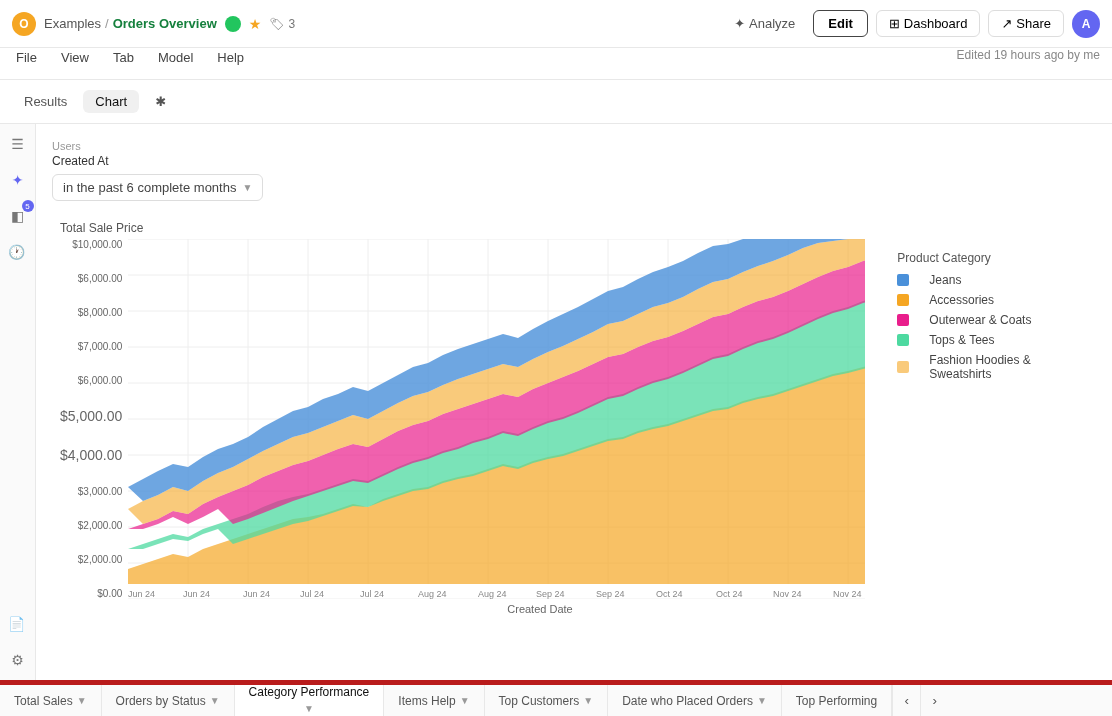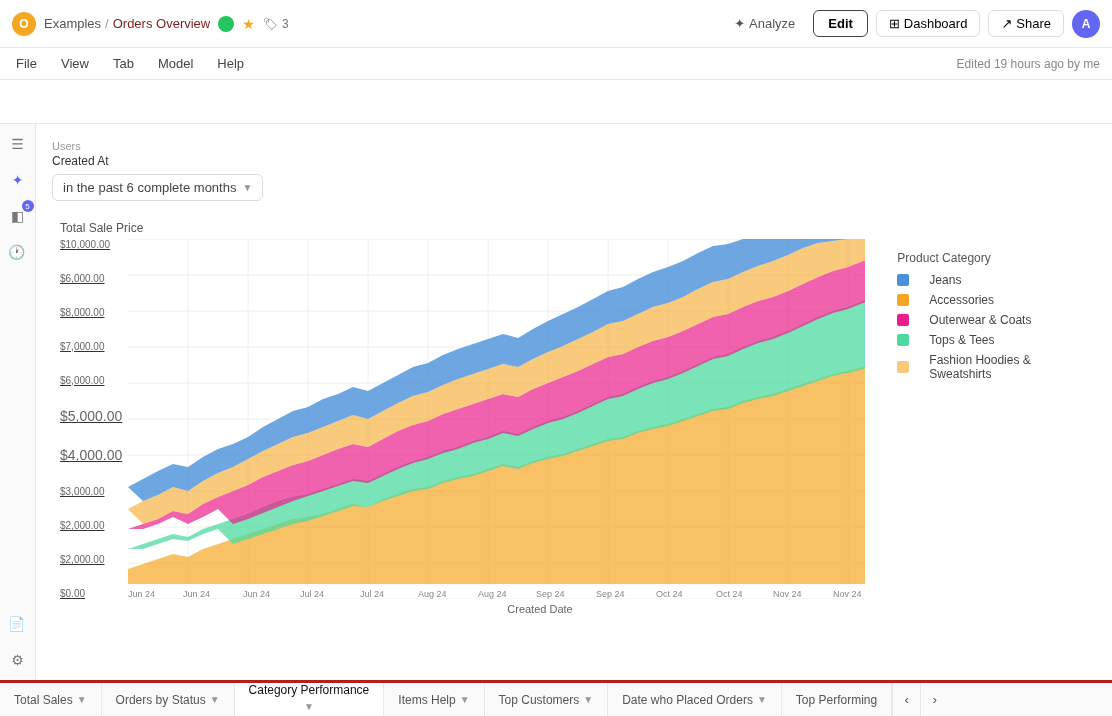--- a/index.html
+++ b/index.html
@@ -4,33 +4,33 @@
   <style>
     * { box-sizing: border-box; margin: 0; padding: 0; }
     body { font-family: -apple-system, BlinkMacSystemFont, 'Segoe UI', sans-serif; background: #fff; width: 1112px; height: 716px; overflow: hidden; font-size: 13px; color: #333; }
 
     
     .top-nav { display: flex; align-items: center; justify-content: space-between; height: 48px; padding: 0 12px; border-bottom: 1px solid #e8e8e8; }
     .nav-left { display: flex; align-items: center; gap: 8px; }
     .logo-circle { width: 24px; height: 24px; background: #f5a623; border-radius: 50%; display: flex; align-items: center; justify-content: center; color: white; font-weight: bold; font-size: 12px; }
     .breadcrumb { display: flex; align-items: center; gap: 4px; font-size: 13px; color: #555; }
     .breadcrumb .sep { color: #999; }
-    .breadcrumb .current { font-weight: 400; color: #7f1d1d; }
+    .breadcrumb .current { font-weight: 700; color: #15803d; }
     .status-dot { width: 16px; height: 16px; background: #22c55e; border-radius: 50%; }
     .star-icon { color: #f5a623; font-size: 14px; }
     .tag-area { display: flex; align-items: center; gap: 4px; color: #777; font-size: 12px; }
     .nav-right { display: flex; align-items: center; gap: 8px; }
     .btn-analyze { display: flex; align-items: center; gap: 4px; padding: 5px 10px; border: none; background: none; color: #555; cursor: pointer; font-size: 13px; }
     .btn-edit { padding: 5px 14px; border: 1.5px solid #444; border-radius: 6px; background: #fff; font-size: 13px; font-weight: 600; cursor: pointer; }
     .btn-dashboard { display: flex; align-items: center; gap: 4px; padding: 5px 12px; border: 1px solid #ddd; border-radius: 6px; background: #fff; font-size: 13px; cursor: pointer; }
     .btn-share { display: flex; align-items: center; gap: 4px; padding: 5px 12px; border: 1px solid #ddd; border-radius: 6px; background: #fff; font-size: 13px; cursor: pointer; }
     .avatar { width: 28px; height: 28px; border-radius: 50%; background: #6366f1; color: white; display: flex; align-items: center; justify-content: center; font-size: 12px; font-weight: bold; }
 
     
-    .menu-bar { display: flex; align-items: center; height: 32px; padding: 0 12px; border-bottom: 1px solid #e8e8e8; gap: 16px; }
+    .menu-bar { display: flex; height: 32px; padding: 0 12px; border-bottom: 1px solid #e8e8e8; gap: 16px; }
     .menu-item { font-size: 13px; color: #444; cursor: pointer; padding: 2px 4px; }
     .edited-text { font-size: 12px; color: #888; margin-left: auto; }
 
     
     .toolbar { display: flex; align-items: center; height: 44px; padding: 0 12px; border-bottom: 1px solid #e8e8e8; justify-content: space-between; }
     .toolbar-left { display: flex; align-items: center; gap: 4px; }
     .tab-btn { padding: 4px 12px; border-radius: 6px; border: none; font-size: 13px; cursor: pointer; background: none; color: #555; }
     .tab-btn.active { background: #f0f0f0; color: #111; font-weight: 500; }
     .toolbar-right { display: flex; align-items: center; gap: 8px; font-size: 13px; color: #555; }
     .rows-info { display: flex; align-items: center; gap: 4px; }
@@ -61,21 +61,21 @@
     .chart-container { position: relative; padding: 8px; }
     .chart-title { font-size: 12px; color: #555; margin-bottom: 4px; }
     .legend { margin-left: 20px; padding: 12px; }
     .legend-title { font-size: 12px; color: #555; margin-bottom: 8px; font-weight: 500; }
     .legend-item { display: flex; align-items: center; gap: 20px; margin-bottom: 6px; font-size: 12px; color: #444; }
     .legend-dot { width: 12px; height: 12px; border-radius: 2px; flex-shrink: 0; }
     .chart-x-label { font-size: 11px; color: #666; text-align: center; margin-top: 4px; }
     .chart-row { display: flex; }
 
     
-    .bottom-tabs { height: 36px; display: flex; align-items: center; border-top: 3px solid #b91c1c; background: #fafafa; overflow: hidden; position: relative; }
+    .bottom-tabs { height: 36px; display: flex; align-items: center; border-top: 5px solid #b91c1c; background: #fafafa; overflow: hidden; position: relative; }
     .bottom-tab { display: flex; align-items: center; gap: 4px; padding: 0 14px; height: 100%; border-right: 1px solid #e8e8e8; font-size: 12px; color: #555; cursor: pointer; white-space: nowrap; flex-shrink: 0; }
     .bottom-tab.active { background: #fff; color: #111; font-weight: 400; flex-direction: column; }
     .bottom-tab .tab-arrow { font-size: 10px; color: #999; }
     .tab-nav-btn { width: 28px; height: 100%; display: flex; align-items: center; justify-content: center; border: none; background: none; cursor: pointer; color: #555; border-left: 1px solid #e8e8e8; }
   </style>
 </head>
 <body>
 
 <div class="top-nav">
   <div class="nav-left">
@@ -113,20 +113,25 @@
 <div class="menu-bar">
   <span class="menu-item">File</span>
   <span class="menu-item">View</span>
   <span class="menu-item">Tab</span>
   <span class="menu-item">Model</span>
   <span class="menu-item">Help</span>
   <span class="edited-text">Edited 19 hours ago by me</span>
 </div>
 
 <div class="toolbar">
+  <div class="toolbar-left">
+    <button class="tab-btn">Results</button>
+    <button class="tab-btn active">Chart</button>
+    <button class="tab-btn">✱</button>
+  </div>
 </div>
 
 <div class="main-area">
 
   <div class="left-sidebar">
     <div class="sidebar-icon">☰</div>
     <div class="sidebar-icon active">✦</div>
     <div class="sidebar-icon sidebar-badge">
       ◧
       <div class="badge">5</div>
@@ -144,21 +149,21 @@
       <div class="filter-dropdown">
         <span>in the past 6 complete months</span>
         <span class="chevron">▼</span>
       </div>
     </div>
 
     <div class="chart-container">
       <div class="chart-title">Total Sale Price</div>
       <div class="chart-row">
 
-        <div style="display:flex; flex-direction:column; justify-content:space-between; width:70px; padding-right:6px; height:360px;text-decoration:underline;">
+        <div style="display:flex; flex-direction:column; justify-content:space-between; width:70px; text-align:right; padding-right:6px; height:360px;">
           <span style="font-size:10px;color:#666;">$10,000.00</span>
           <span style="font-size:10px;color:#666;">$6,000.00</span>
           <span style="font-size:10px;color:#666;">$8,000.00</span>
           <span style="font-size:10px;color:#666;">$7,000.00</span>
           <span style="font-size:10px;color:#666;">$6,000.00</span>
           <span style="font-size:14px;color:#666;">$5,000.00</span>
           <span style="font-size:14px;color:#666;">$4,000.00</span>
           <span style="font-size:10px;color:#666;">$3,000.00</span>
           <span style="font-size:10px;color:#666;">$2,000.00</span>
           <span style="font-size:10px;color:#666;">$2,000.00</span>

